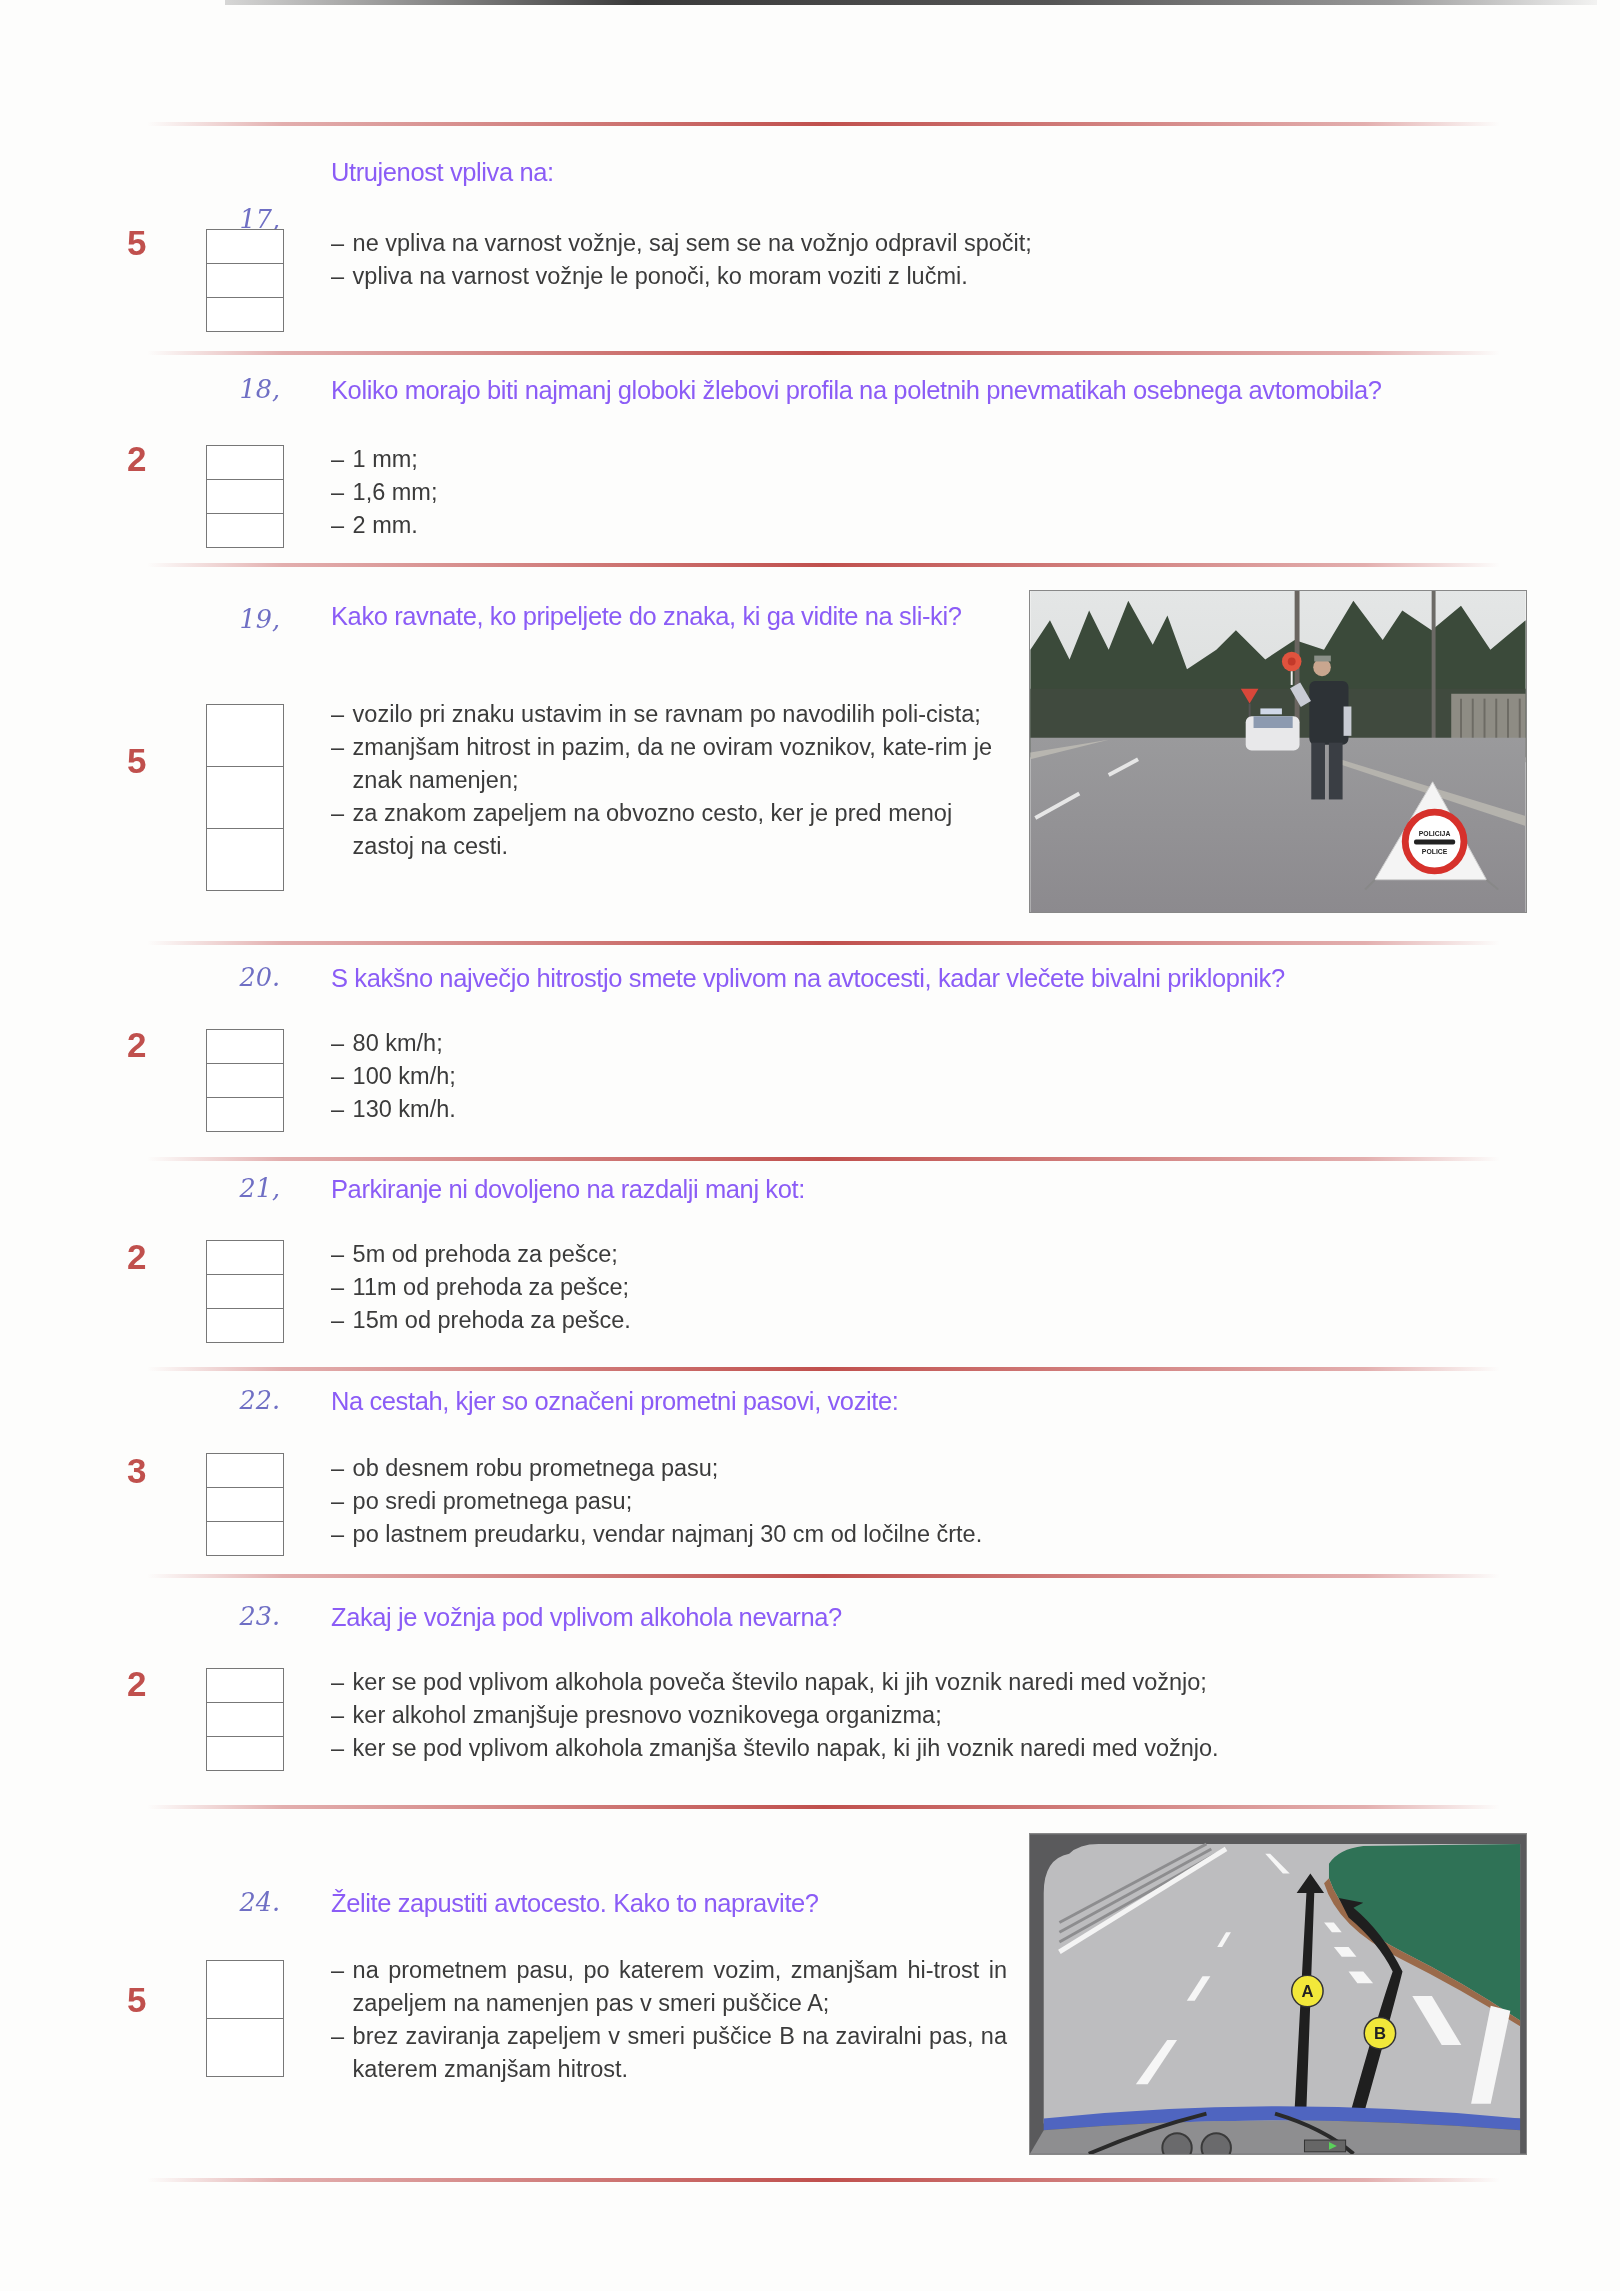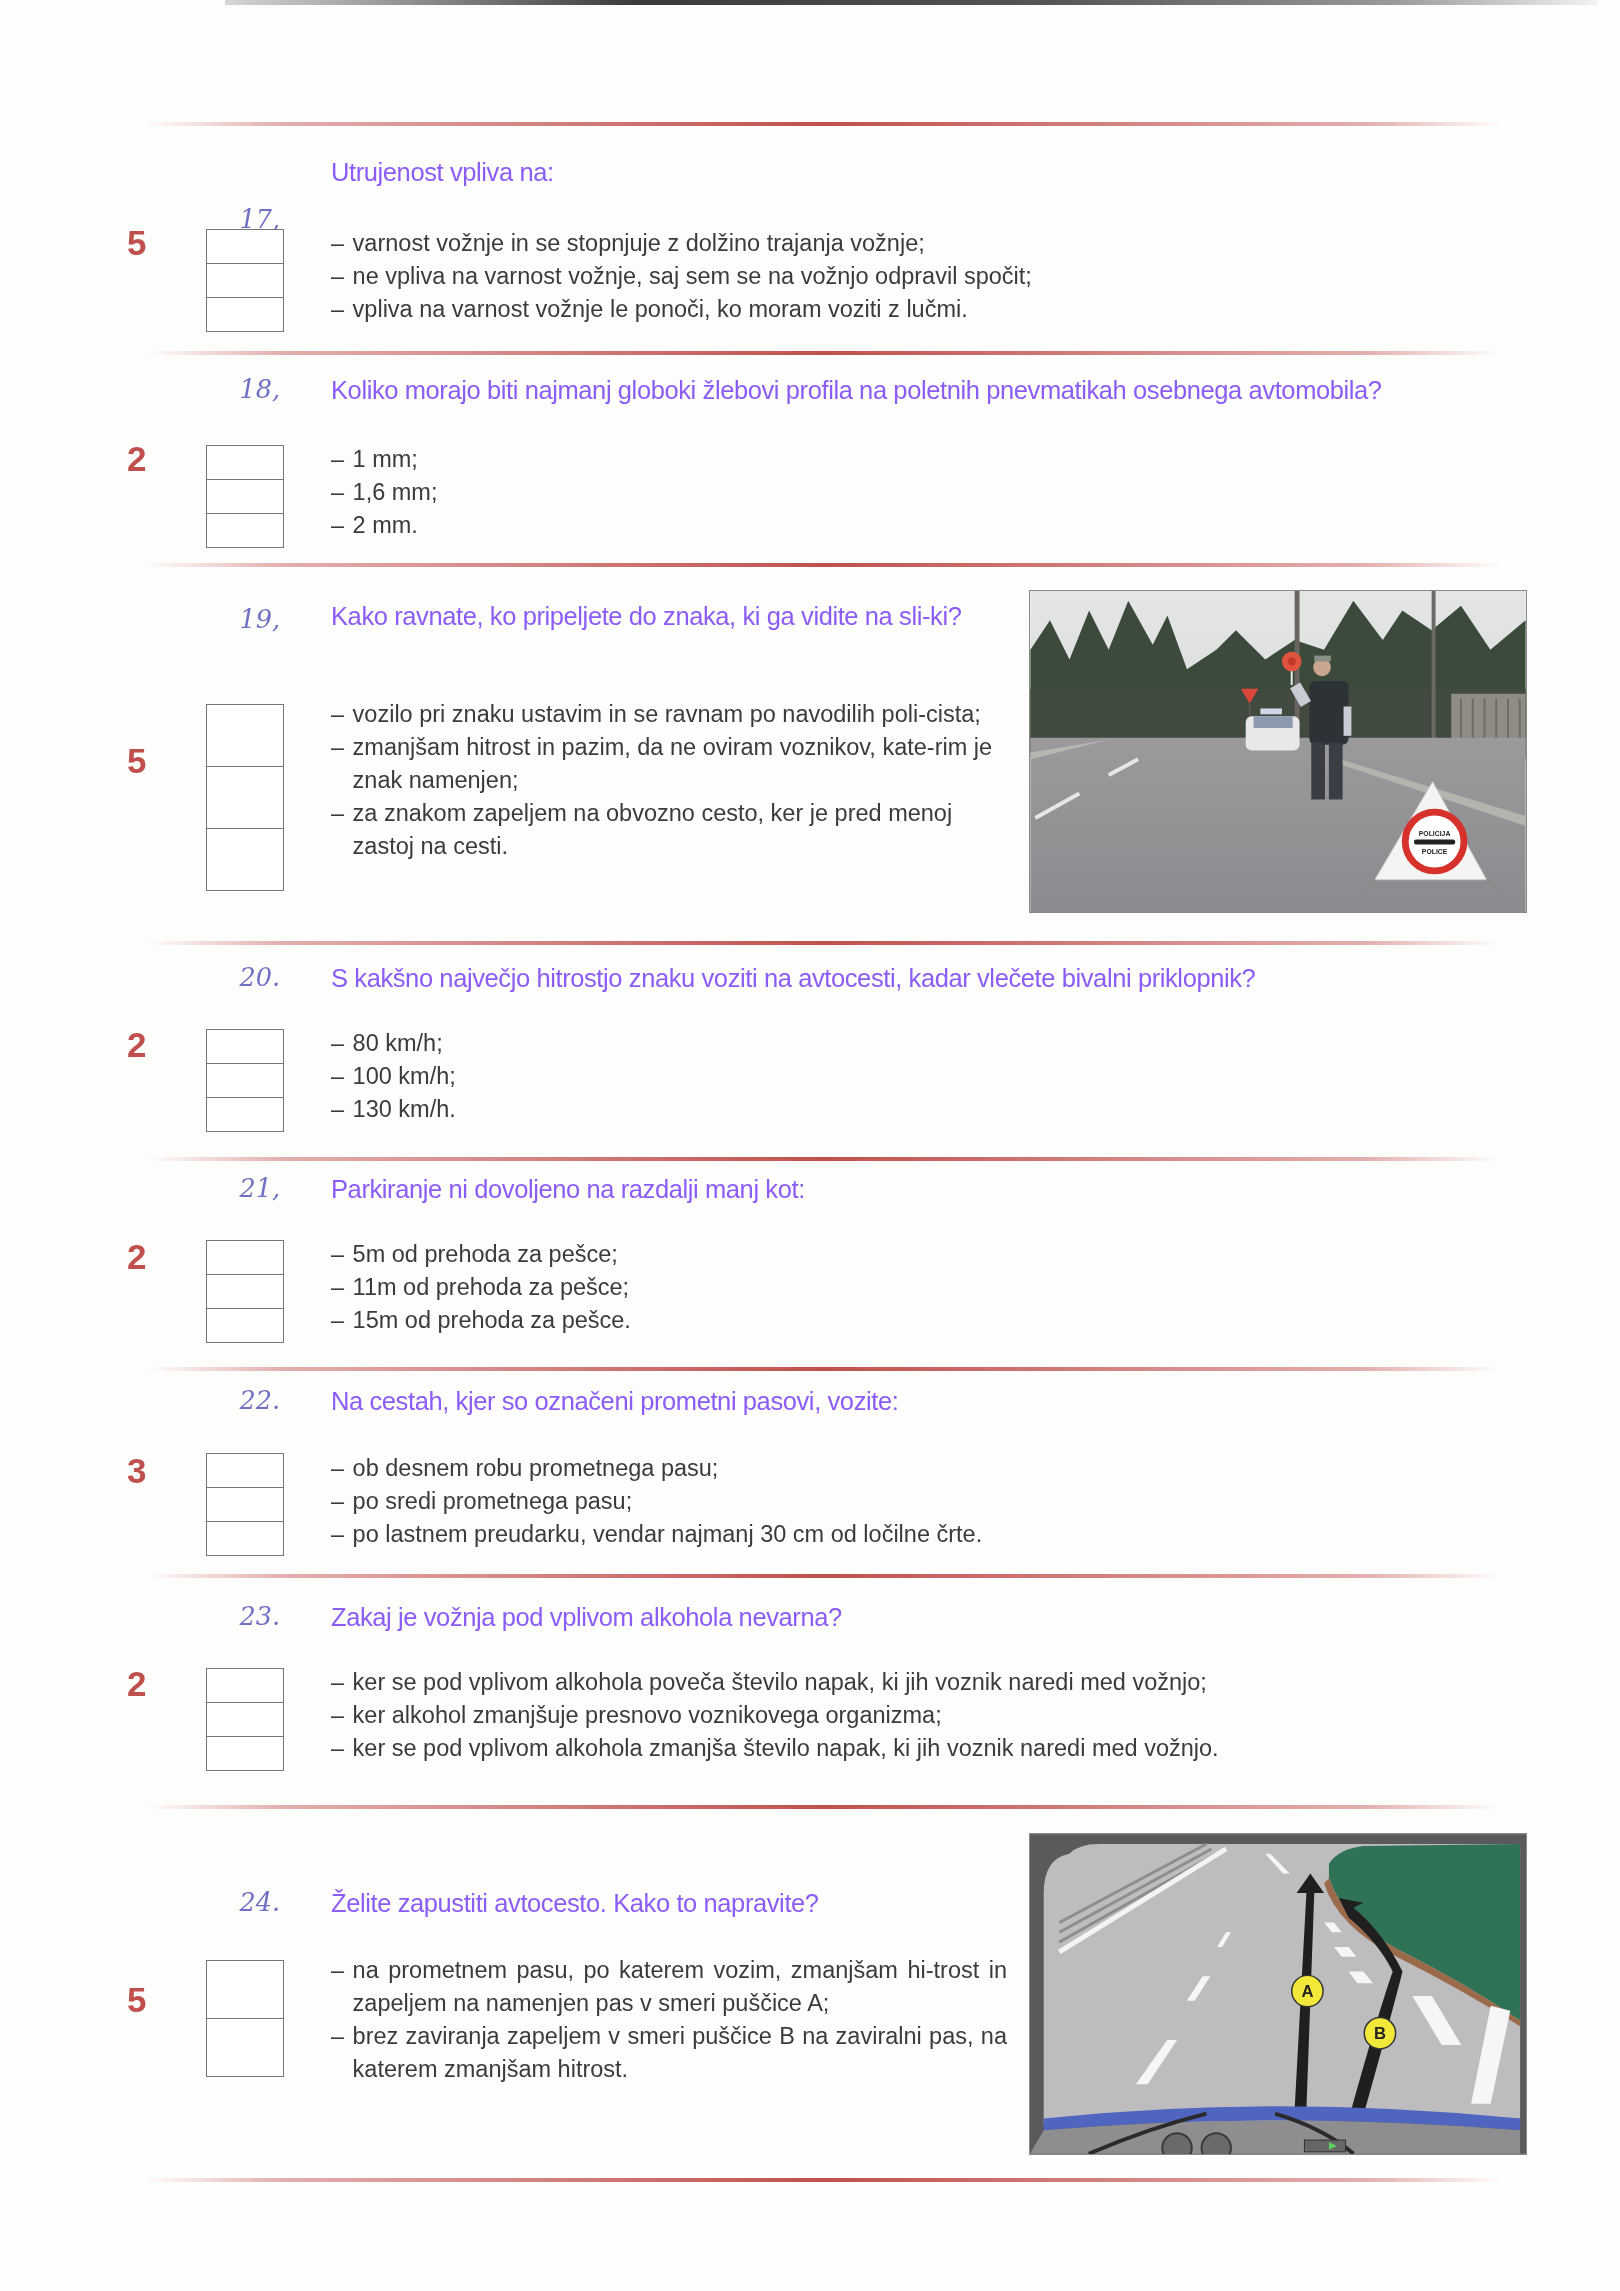--- a/index.html
+++ b/index.html
@@ -59,21 +59,20 @@
 <div class="question" style="top:0;">
   <span class="q-num" style="top:157px;margin-top:48px;">17,</span>
   <div class="q-title" style="top:157px;">Utrujenost vpliva na:</div>
   <div class="points" style="top:223px;">5</div>
   <div class="boxes" style="top:229px;">
     <div class="box"></div>
     <div class="box"></div>
     <div class="box"></div>
   </div>
   <div class="answers" style="top:227px; width:1176px;">
-    <div class="answer">varnost vožnje in se stopnjuje z dolžino trajanja vožnje;</div>
     <div class="answer">ne vpliva na varnost vožnje, saj sem se na vožnjo odpravil spočit;</div>
     <div class="answer">vpliva na varnost vožnje le ponoči, ko moram voziti z lučmi.</div>
   </div>
 </div>
 
 <div class="question" style="top:0;">
   <span class="q-num" style="top:375px;">18,</span>
   <div class="q-title" style="top:375px; width:1235px;">Koliko morajo biti najmanj globoki žlebovi profila na poletnih pnevmatikah osebnega avtomobila?</div>
   <div class="points" style="top:439px;">2</div>
   <div class="boxes" style="top:445px;">
@@ -163,21 +162,21 @@
       <circle cx="413" cy="256" r="30" fill="#fff" stroke="#d6312b" stroke-width="7"></circle>
       <rect x="392" y="254" width="42" height="5" rx="2" fill="#222"></rect>
       <text x="413" y="250" text-anchor="middle" font-family="Liberation Sans, sans-serif" font-size="7" font-weight="bold" fill="#222">POLICIJA</text>
       <text x="413" y="269" text-anchor="middle" font-family="Liberation Sans, sans-serif" font-size="7" font-weight="bold" fill="#222">POLICE</text>
     </svg>
   </div>
 </div>
 
 <div class="question" style="top:0;">
   <span class="q-num" style="top:963px;">20.</span>
-  <div class="q-title" style="top:963px; width:1235px;">S kakšno največjo hitrostjo znaku voziti na avtocesti, kadar vlečete bivalni priklopnik?</div>
+  <div class="q-title" style="top:963px; width:1235px;">S kakšno največjo hitrostjo smete vplivom na avtocesti, kadar vlečete bivalni priklopnik?</div>
   <div class="points" style="top:1025px;">2</div>
   <div class="boxes" style="top:1029px;">
     <div class="box"></div>
     <div class="box"></div>
     <div class="box"></div>
   </div>
   <div class="answers" style="top:1027px; width:588px;">
     <div class="answer">80 km/h;</div>
     <div class="answer">100 km/h;</div>
     <div class="answer">130 km/h.</div>

